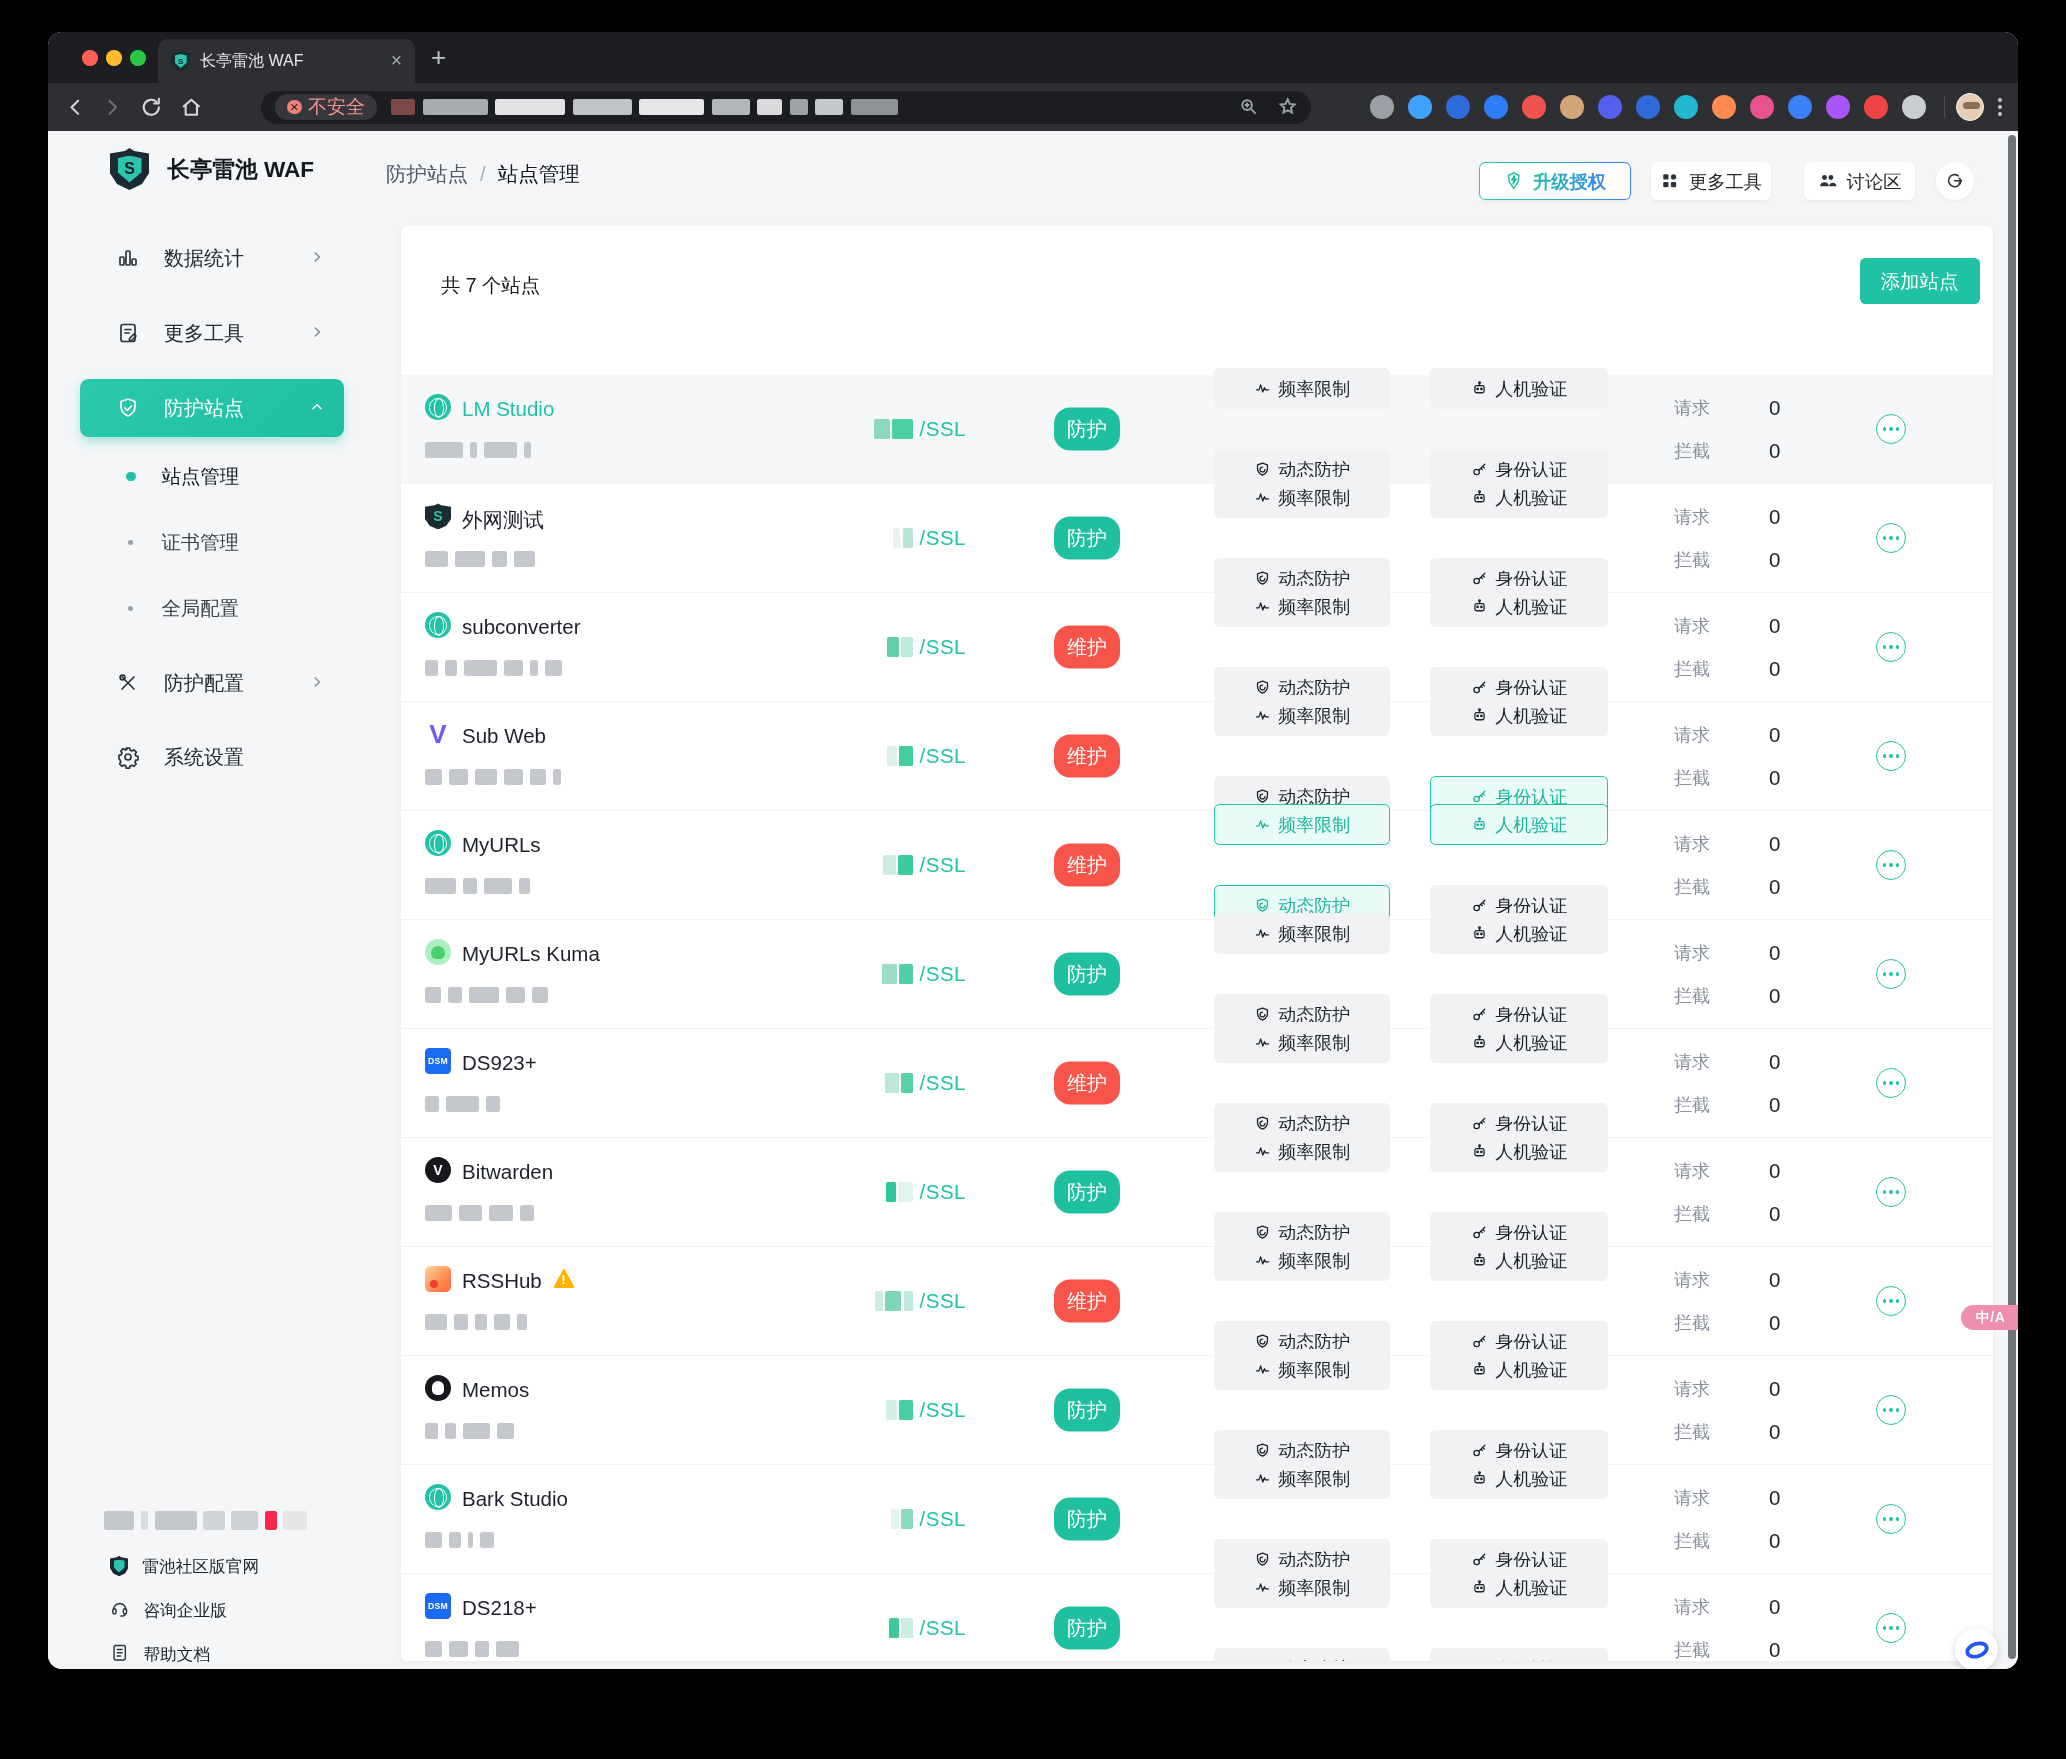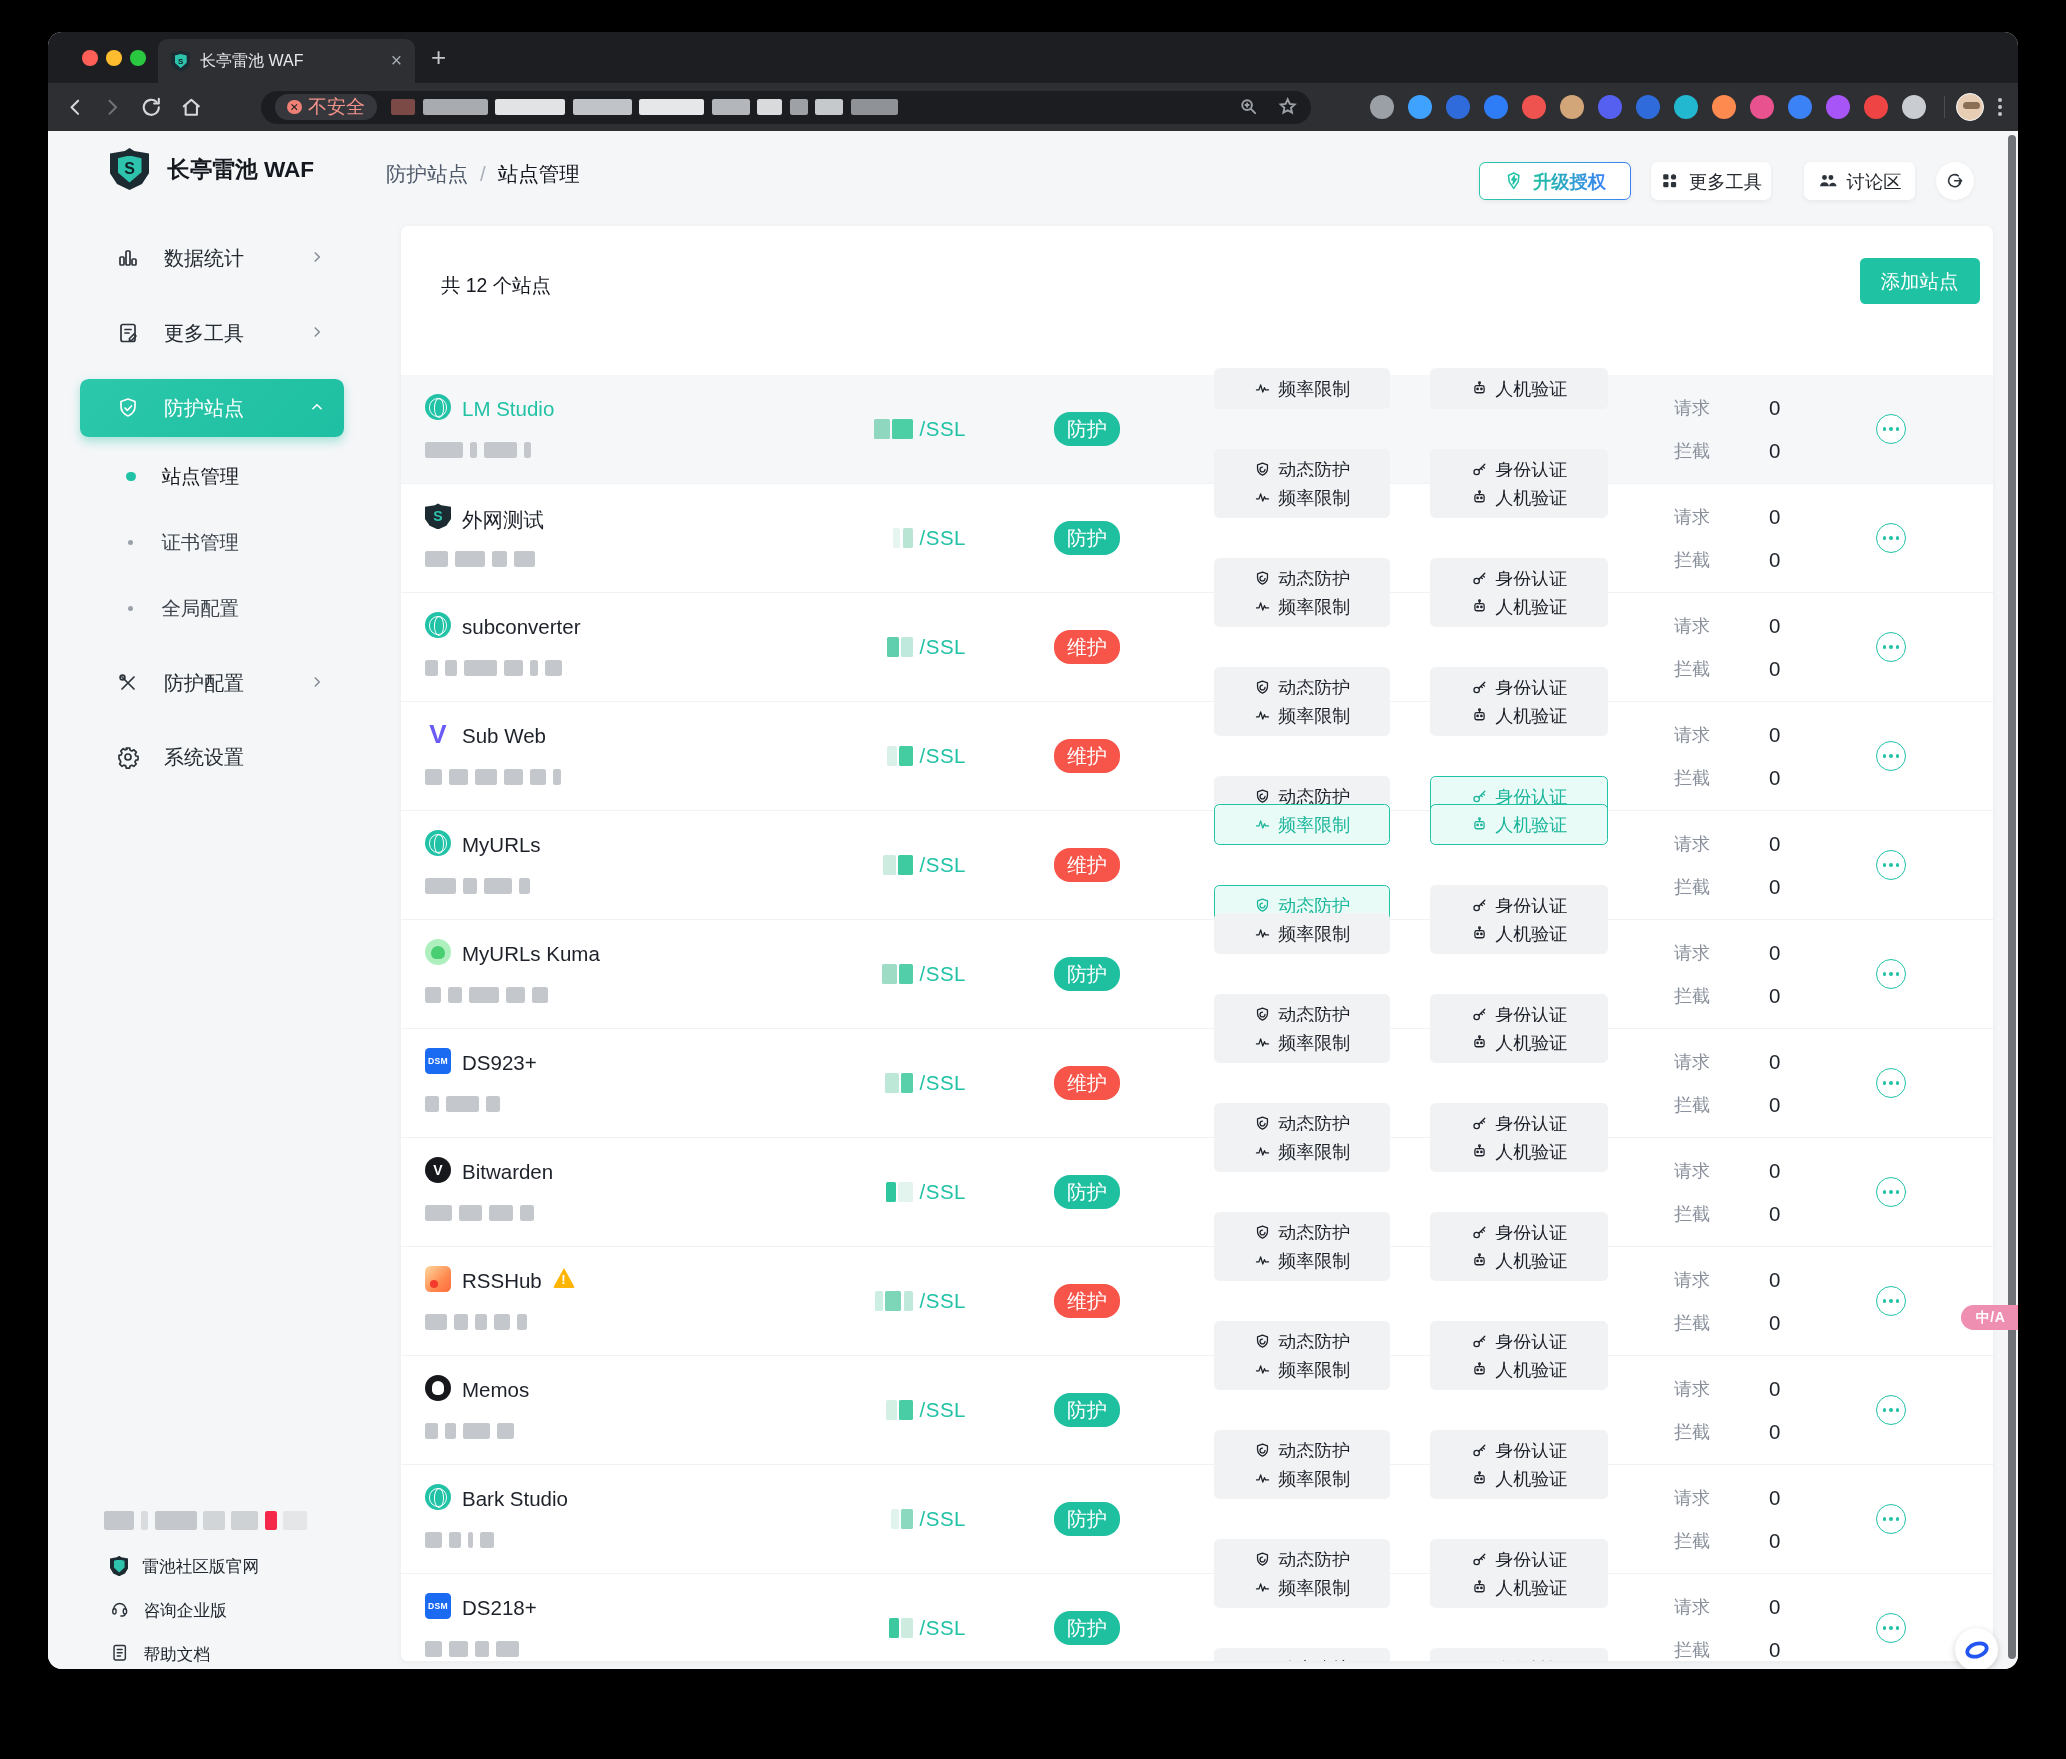--- a/index.html
+++ b/index.html
@@ -108,21 +108,21 @@
   .site-name { position:absolute; left:61px; top:21.5px; font-size:20.5px; color:#1d2129; font-weight:500; white-space:nowrap; }
   .site-name--link { color:#21c2a5; }
   .warn { position:absolute; top:20.5px; width:0; height:0; border-left:11.3px solid transparent; border-right:11.3px solid transparent; border-bottom:20px solid #ffb400; border-radius:2.2px; }
   .warn::after { content:"!"; position:absolute; left:-2.7px; top:4.3px; color:#fff; font-size:13px; font-weight:800; }
   .domain-blur { position:absolute; left:24px; top:67px; display:flex; gap:7px; align-items:center; }
   .domain-blur span { height:16px; border-radius:2.2px; background:#c4c8cc; display:inline-block; }
   .portcell { position:absolute; left:409px; top:0; width:156px; height:100%; display:flex; align-items:center; justify-content:flex-end; gap:4px; }
   .portcell .pb { display:flex; gap:2.2px; margin-right:2.2px; }
   .portcell .pb span { height:20.5px; border-radius:1.6px; display:inline-block; }
   .ssl { color:#21c2a5; font-size:20.5px; letter-spacing:0.5px; }
-  .mode-badge { position:absolute; left:653px; top:50%; transform:translateY(-50%); min-width:66px; height:34px; padding:0 13px; border-radius:16px; color:#fff; font-size:20px; display:flex; align-items:center; justify-content:center; }
+  .mode-badge { position:absolute; left:653px; top:50%; transform:translateY(-50%); min-width:66px; height:43px; padding:0 13px; border-radius:16px; color:#fff; font-size:20px; display:flex; align-items:center; justify-content:center; }
   .mode--protect { background:#1fc0a0; }
   .mode--maintain { background:#f8554a; }
   .featgrid { position:absolute; left:813px; top:50%; transform:translateY(-50%); display:grid; grid-template-columns:176px 178px; grid-auto-rows:41px; column-gap:40px; row-gap:6.5px;gap:40px; }
   .pill { display:flex; align-items:center; justify-content:center; gap:7.5px; background:#f1f2f4; border:1.1px solid #f1f2f4; border-radius:5.4px; font-size:18px; color:#1d2129; }
   .pill svg { width:17px; height:17px; fill:none; stroke:#1d2129; stroke-width:1.8; stroke-linecap:round; stroke-linejoin:round; }
   .pill--active { background:#e9fbf7; border-color:#21c2a5; color:#1ab59a; }
   .pill--active svg { stroke:#1ab59a; }
   .statlbl { position:absolute; left:1273px; font-size:18px; color:#8a919c; }
   .statval { position:absolute; left:1368px; font-size:20.5px; color:#1d2129; }
   .st1 { top:20.5px; } .st2 { top:64px; }
@@ -374,21 +374,21 @@
       <span>讨论区</span>
     </div>
     <div class="hdr-btn btn-logout">
       <svg viewBox="0 0 24 24">
           <path d="M19.5 12a7.5 7.5 0 1 1-3-6"></path>
           <path d="M12 12h8.5M17.5 9l3 3-3 3"></path>
         </svg>
     </div>
 
     <div class="card">
-      <div class="site-count">共 12 个站点</div>
+      <div class="site-count">共 7 个站点</div>
       <button class="btn-add">添加站点</button>
       <div class="rows">
           <div class="row row--hover">
     <span class="fav fav--globe"></span>
     <span class="site-name site-name--link">LM Studio</span>
 
     <span class="domain-blur">
               <span style="width: 38px; background: rgb(196, 200, 204);"></span>
               <span style="width: 6.5px; background: rgb(196, 200, 204);"></span>
               <span style="width: 33px; background: rgb(196, 200, 204);"></span>

